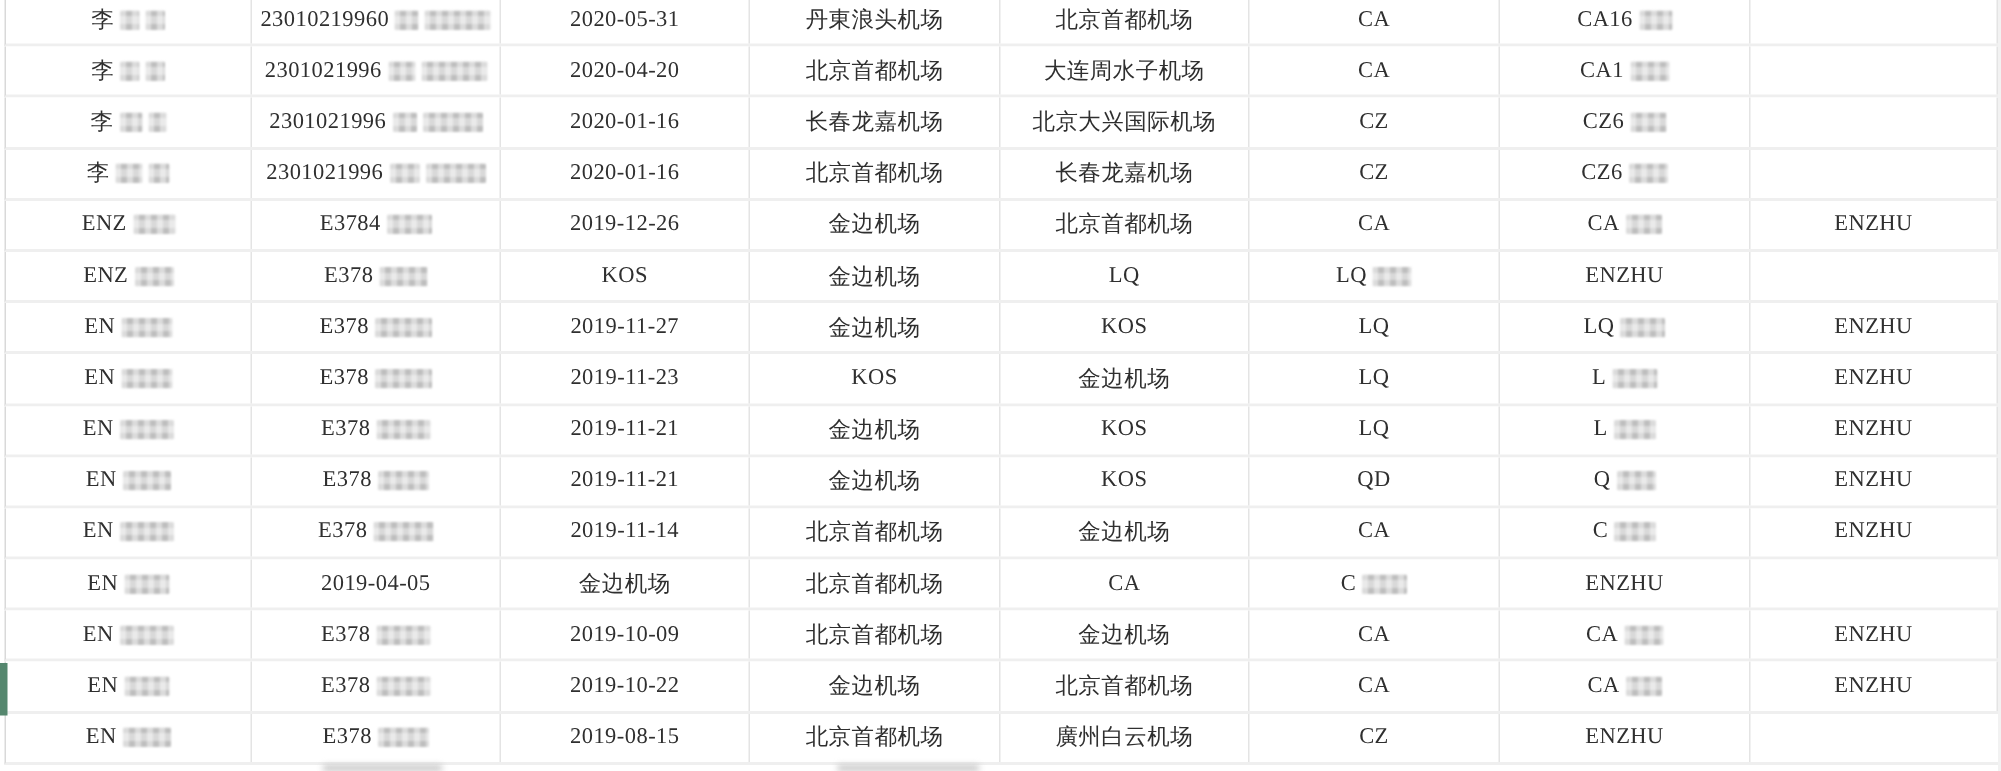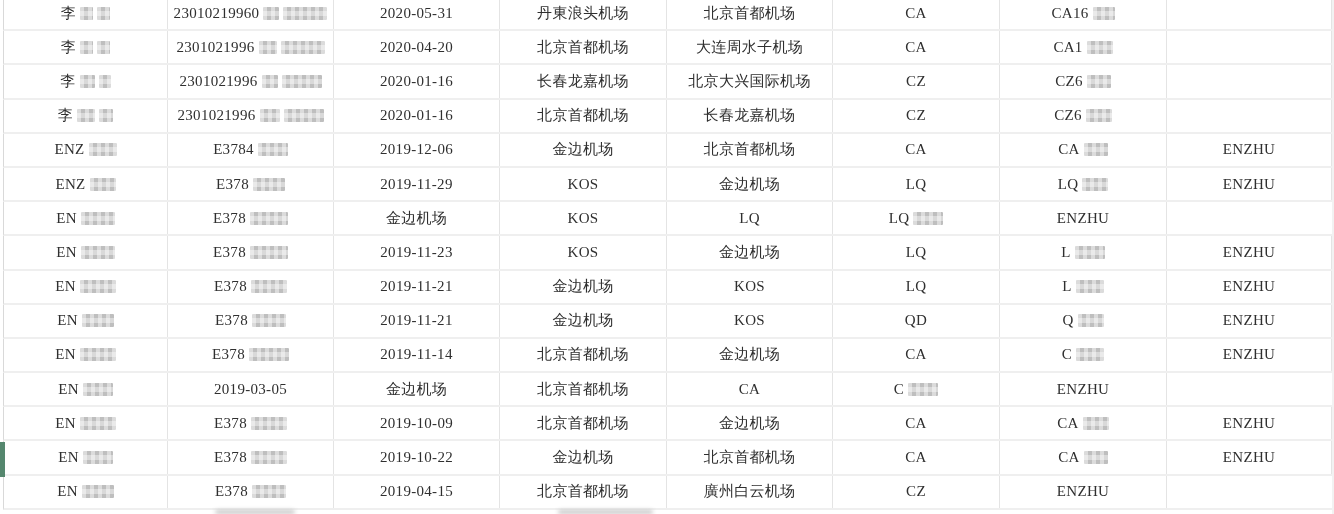--- a/index.html
+++ b/index.html
@@ -179,21 +179,21 @@
       <div class="row">
     <div class="cell">
           <span class="txt">ENZ</span>
           <span class="redact" style="width: 28px;"></span>
         </div>
     <div class="cell">
           <span class="txt">E3784</span>
           <span class="redact" style="width: 30px;"></span>
         </div>
     <div class="cell">
-          <span class="txt">2019-12-06</span>
+          <span class="txt">2019-12-26</span>
         </div>
     <div class="cell">
           <span class="txt">金边机场</span>
         </div>
     <div class="cell">
           <span class="txt">北京首都机场</span>
         </div>
     <div class="cell">
           <span class="txt">CA</span>
         </div>
@@ -208,23 +208,20 @@
       <div class="row">
     <div class="cell">
           <span class="txt">ENZ</span>
           <span class="redact" style="width: 26px;"></span>
         </div>
     <div class="cell">
           <span class="txt">E378</span>
           <span class="redact" style="width: 32px;"></span>
         </div>
     <div class="cell">
-          <span class="txt">2019-11-29</span>
-        </div>
-    <div class="cell">
           <span class="txt">KOS</span>
         </div>
     <div class="cell">
           <span class="txt">金边机场</span>
         </div>
     <div class="cell">
           <span class="txt">LQ</span>
         </div>
     <div class="cell">
           <span class="txt">LQ</span>
@@ -235,20 +232,23 @@
         </div>
   </div>
       <div class="row">
     <div class="cell">
           <span class="txt">EN</span>
           <span class="redact" style="width: 34px;"></span>
         </div>
     <div class="cell">
           <span class="txt">E378</span>
           <span class="redact" style="width: 38px;"></span>
+        </div>
+    <div class="cell">
+          <span class="txt">2019-11-27</span>
         </div>
     <div class="cell">
           <span class="txt">金边机场</span>
         </div>
     <div class="cell">
           <span class="txt">KOS</span>
         </div>
     <div class="cell">
           <span class="txt">LQ</span>
         </div>
@@ -375,21 +375,21 @@
     <div class="cell">
           <span class="txt">ENZHU</span>
         </div>
   </div>
       <div class="row">
     <div class="cell">
           <span class="txt">EN</span>
           <span class="redact" style="width: 30px;"></span>
         </div>
     <div class="cell">
-          <span class="txt">2019-03-05</span>
+          <span class="txt">2019-04-05</span>
         </div>
     <div class="cell">
           <span class="txt">金边机场</span>
         </div>
     <div class="cell">
           <span class="txt">北京首都机场</span>
         </div>
     <div class="cell">
           <span class="txt">CA</span>
         </div>
@@ -462,21 +462,21 @@
       <div class="row">
     <div class="cell">
           <span class="txt">EN</span>
           <span class="redact" style="width: 32px;"></span>
         </div>
     <div class="cell">
           <span class="txt">E378</span>
           <span class="redact" style="width: 34px;"></span>
         </div>
     <div class="cell">
-          <span class="txt">2019-04-15</span>
+          <span class="txt">2019-08-15</span>
         </div>
     <div class="cell">
           <span class="txt">北京首都机场</span>
         </div>
     <div class="cell">
           <span class="txt">廣州白云机场</span>
         </div>
     <div class="cell">
           <span class="txt">CZ</span>
         </div>

